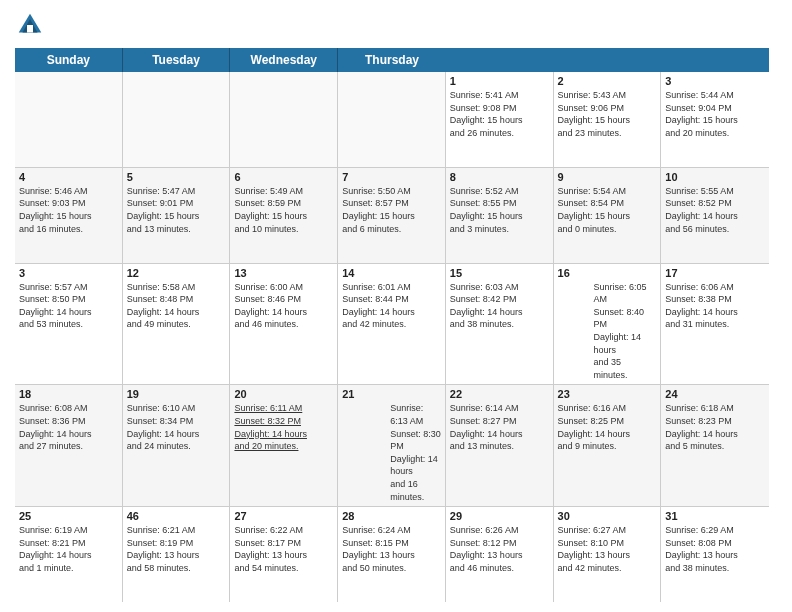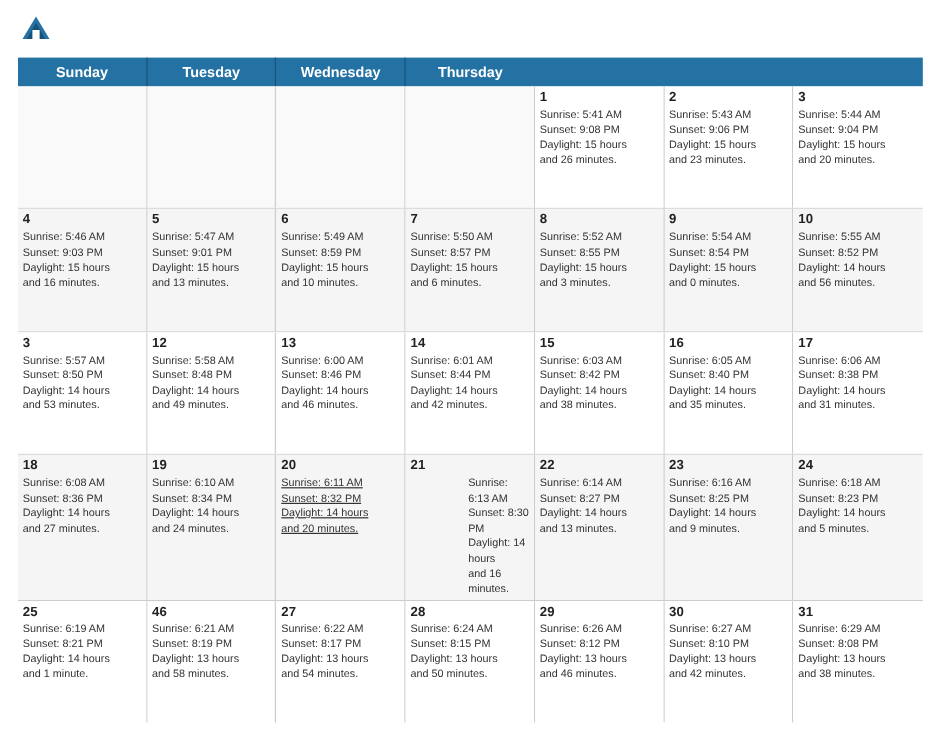--- a/index.html
+++ b/index.html
@@ -259,21 +259,21 @@
           </div>
           <div class="cal-cell">
             <span class="day-num">15</span>
             <div class="day-info" style="white-space: pre-line;">Sunrise: 6:03 AM
 Sunset: 8:42 PM
 Daylight: 14 hours
 and 38 minutes.</div>
           </div>
           <div class="cal-cell">
             <span class="day-num">16</span>
-            <div class="day-info" style="white-space: pre-line;">Sunrise: 6:05 AM
+            <div class="day-info" style="white-space: pre-line; margin-left: 36px;">Sunrise: 6:05 AM
 Sunset: 8:40 PM
 Daylight: 14 hours
 and 35 minutes.</div>
           </div>
           <div class="cal-cell">
             <span class="day-num">17</span>
             <div class="day-info" style="white-space: pre-line;">Sunrise: 6:06 AM
 Sunset: 8:38 PM
 Daylight: 14 hours
 and 31 minutes.</div>

